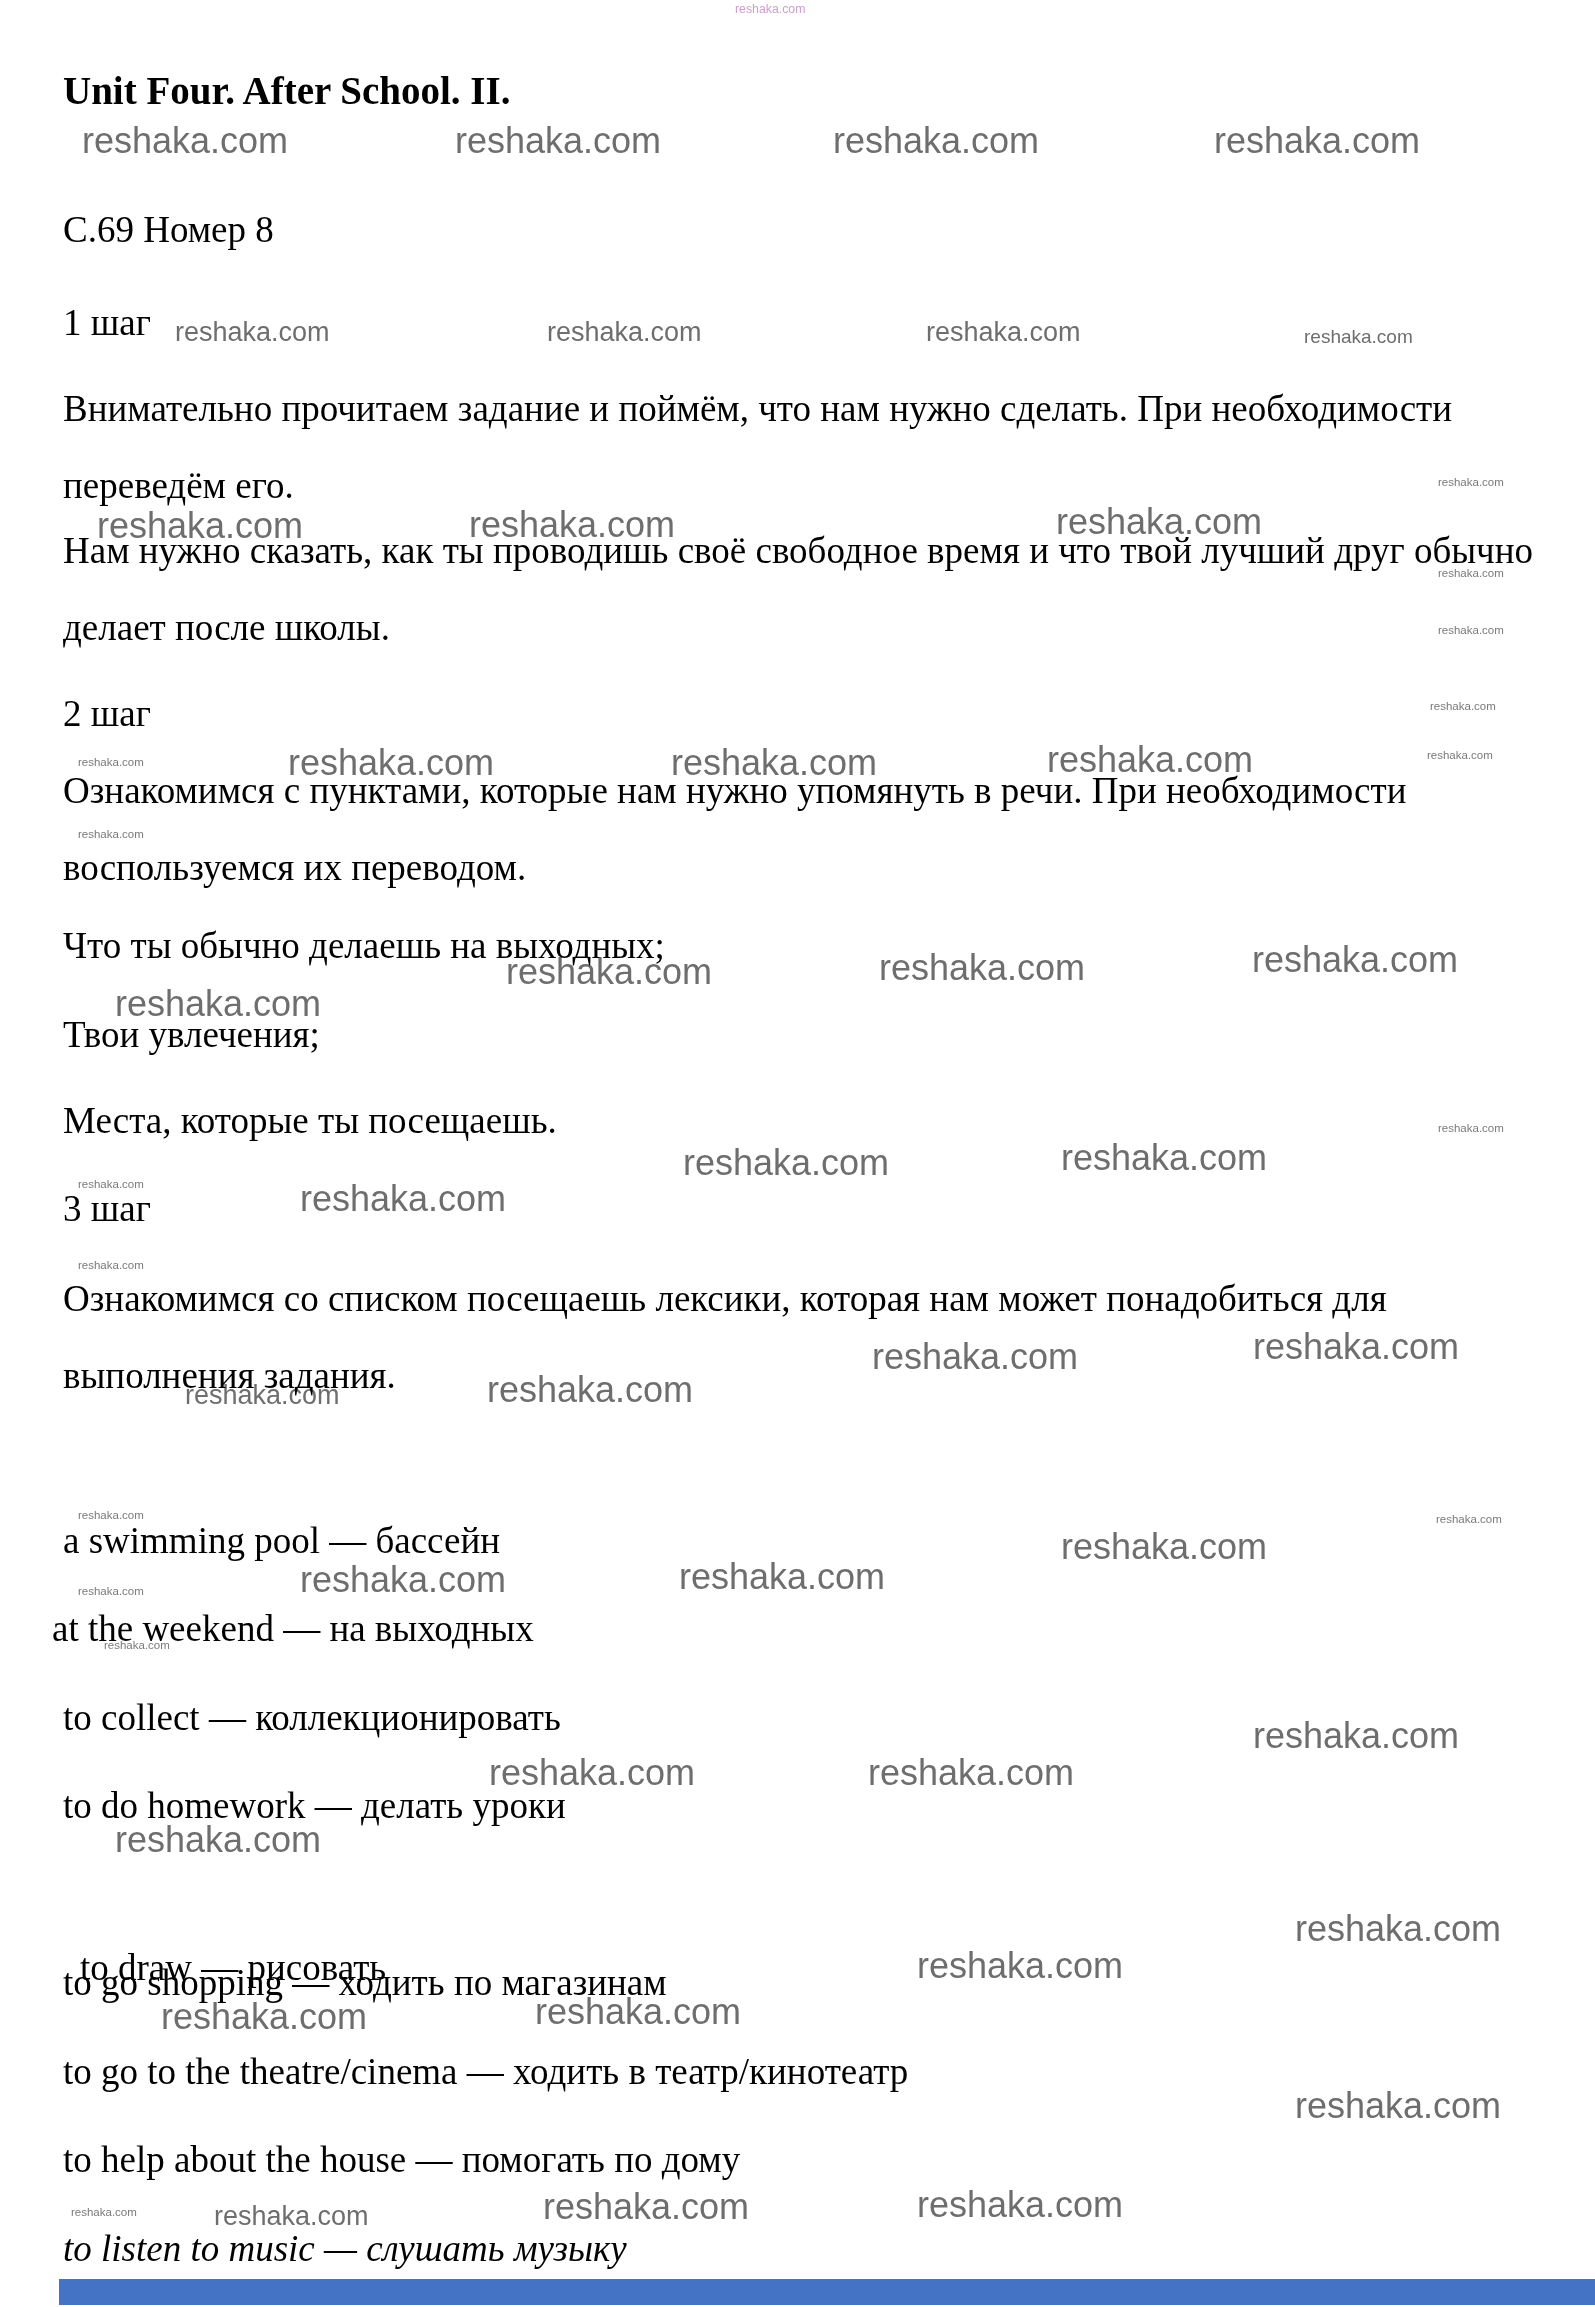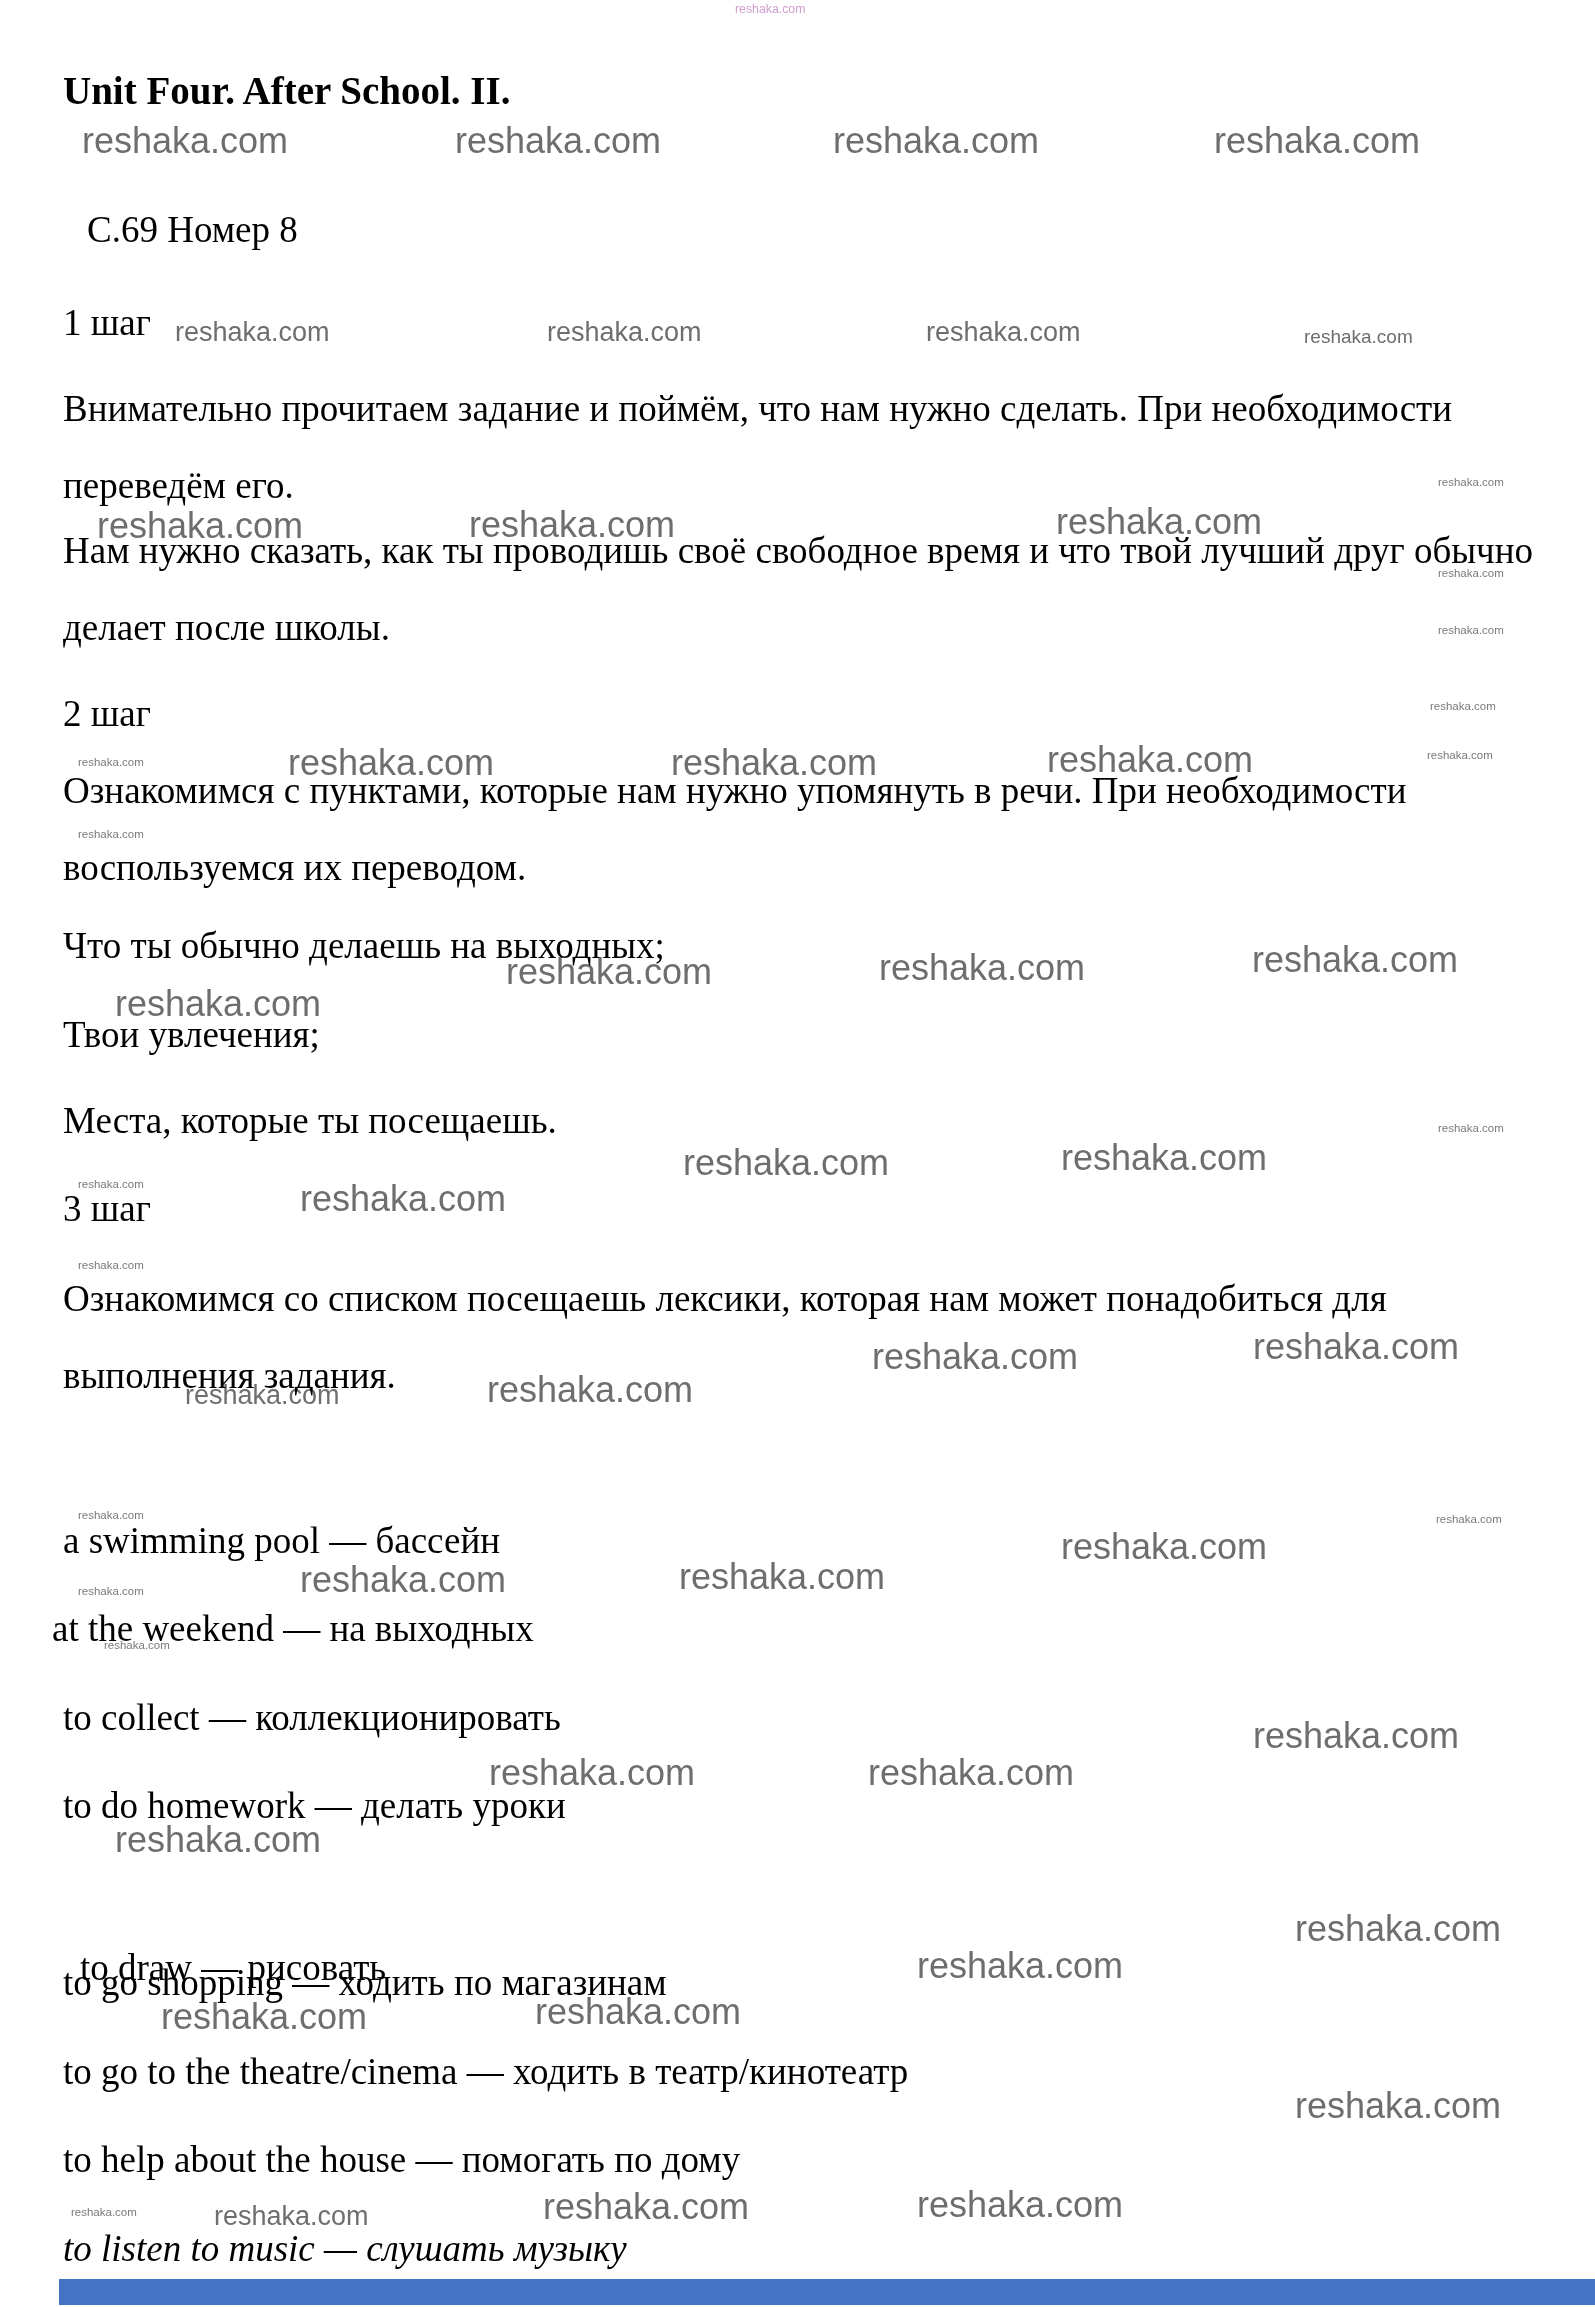--- a/index.html
+++ b/index.html
@@ -109,21 +109,21 @@
       <span class="wm wm-xs" style="left: 71px; top: 2207px;">reshaka.com</span>
       <span class="wm wm-md" style="left: 214px; top: 2203px;">reshaka.com</span>
       <span class="wm wm-lg" style="left: 543px; top: 2189px;">reshaka.com</span>
       <span class="wm wm-lg" style="left: 917px; top: 2187px;">reshaka.com</span>
     </div>
 
   <span class="wm wm-top" style="left:735px;top:2.5px;">reshaka.com</span>
 
   <h1 class="title" style="left:63px;top:67px;">Unit Four. After School. II.</h1>
 
-  <div class="txt" style="left:63px;top:191px;margin-left:24px;">С.69 Номер 8</div>
+  <div class="txt" style="left:63px;top:191px;">С.69 Номер 8</div>
 
   <div class="txt" style="left:63px;top:284px;">1 шаг</div>
 
   <div class="txt" style="left:63px;top:370px;width:1493px;">Внимательно прочитаем задание и поймём, что нам нужно сделать. При необходимости переведём его.</div>
 
   <div class="txt" style="left:63px;top:512px;width:1493px;">Нам нужно сказать, как ты проводишь своё свободное время и что твой лучший друг обычно делает после школы.</div>
 
   <div class="txt" style="left:63px;top:675px;">2 шаг</div>
 
   <div class="txt" style="left:63px;top:907px;">Что ты обычно делаешь на выходных;</div>

